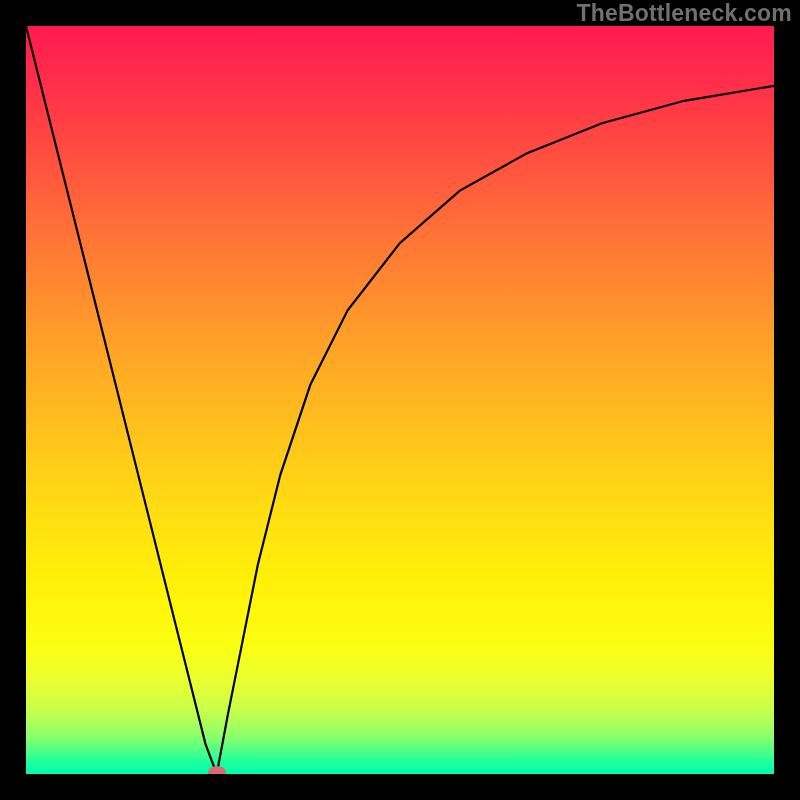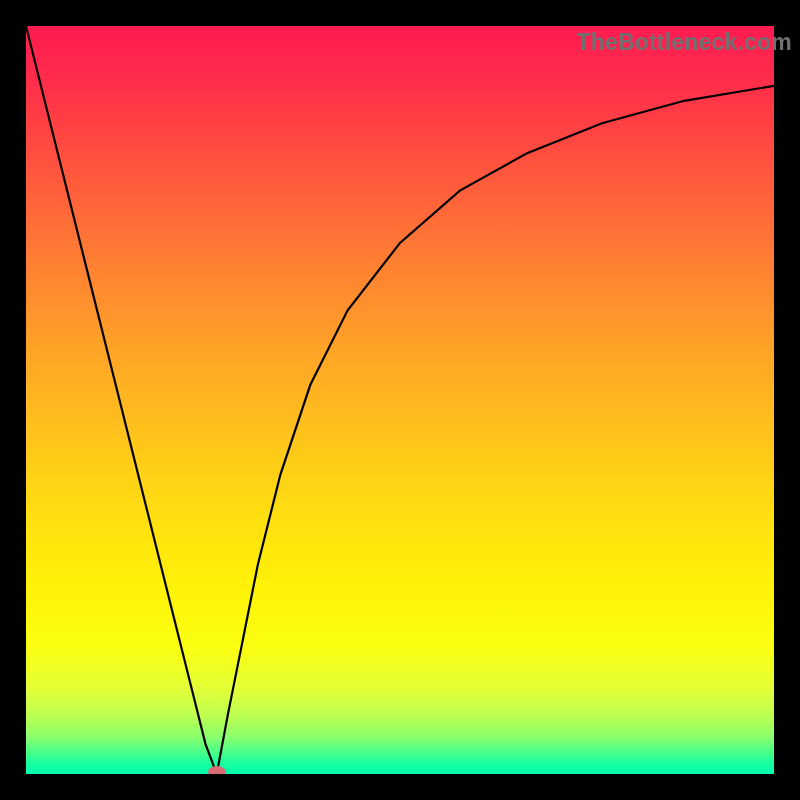--- a/index.html
+++ b/index.html
@@ -69,21 +69,20 @@
   }
   .watermark {
     position: absolute;
     top: 0;
     right: 8px;
     font-size: 23px;
     font-weight: 600;
     color: #707070;
     letter-spacing: 0.2px;
     z-index: 6;
-    margin-top: 29px;
   }
 </style>
 </head>
 <body>
 
 <div class="canvas">
   <div class="watermark">TheBottleneck.com</div>
   <div class="plot"></div>
   <svg class="curve-svg" viewBox="0 0 748 748" preserveAspectRatio="none">
     <path d="M0.00 0.00 L29.92 119.68 L59.84 239.36 L89.76 359.04 L119.68 478.72 L149.60 598.40 L164.56 658.24 L179.52 718.08 L190.74 748.00" id="curve-left" fill="none" stroke="#000000" stroke-width="2.2"></path>

